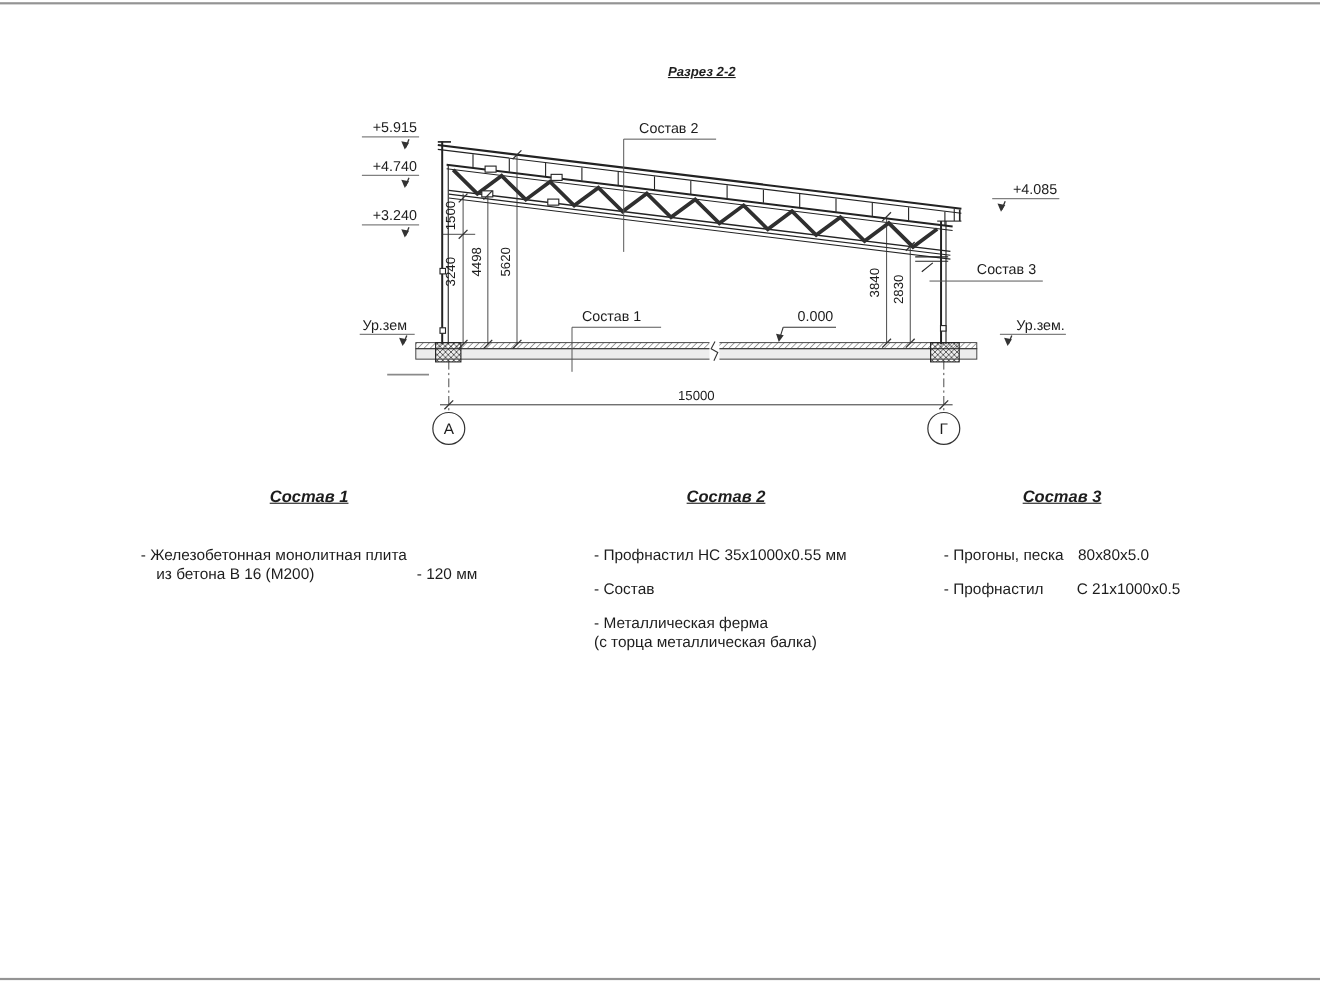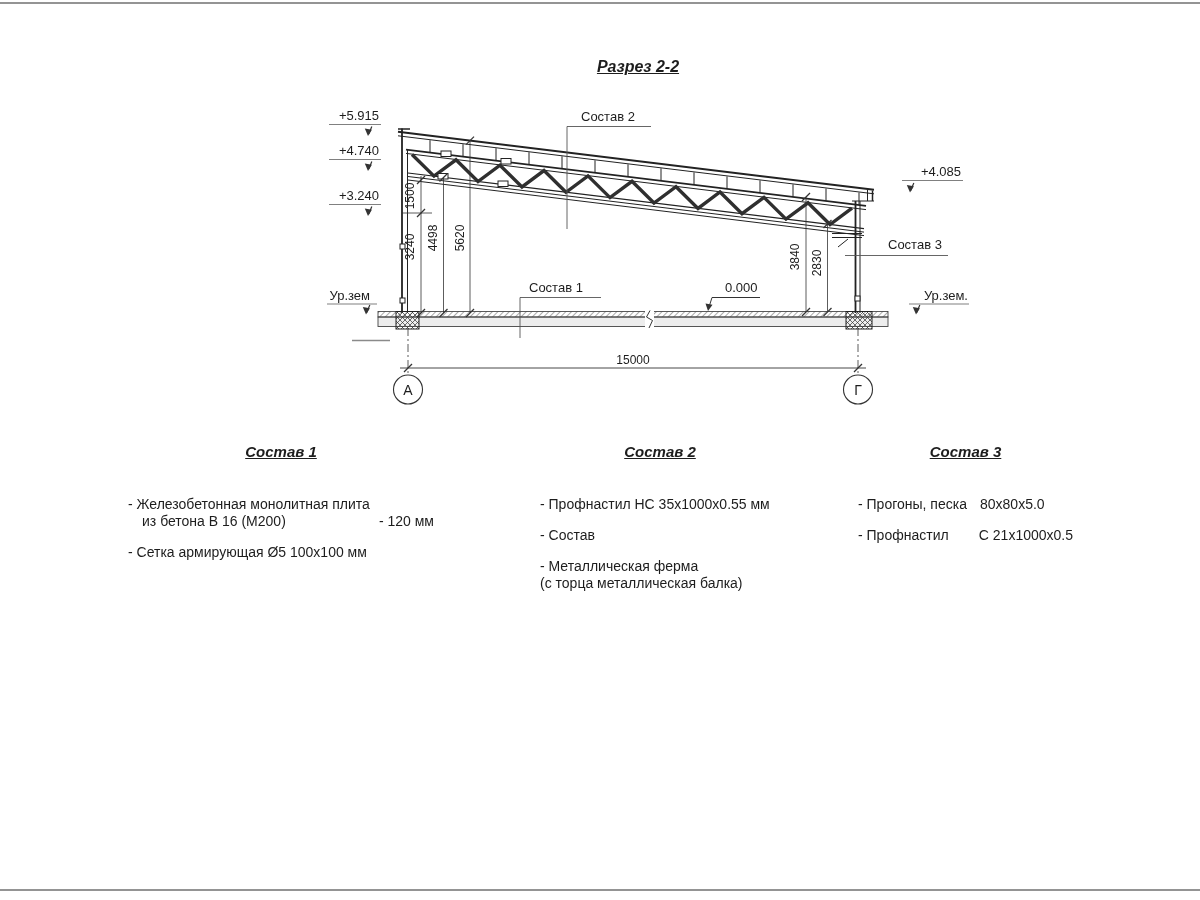--- a/index.html
+++ b/index.html
@@ -2,21 +2,21 @@
 <html><head>
 <meta charset="utf-8">
 <style>
   html,body{margin:0;padding:0;background:#ffffff;}
   .page{position:relative;width:1200px;height:900px;background:#fff;overflow:hidden;
         font-family:"Liberation Sans", sans-serif;color:#1d1d1d;}
   .edge{position:absolute;left:0;width:1200px;height:2px;background:#949494;}
   .edge.top{top:2px;}
   .edge.bottom{top:889px;}
   .title{position:absolute;top:58px;left:553px;width:170px;text-align:center;
-         font-size:16px;font-style:italic;font-weight:bold;text-decoration:underline;}
+         font-size:12px;font-style:italic;font-weight:bold;text-decoration:underline;}
   svg{position:absolute;top:0;left:0;}
   svg text{font-family:"Liberation Sans", sans-serif;fill:#1d1d1d;}
   .t13{font-size:13px;}
   .t12{font-size:12px;}
   .t14{font-size:14px;}
   .sostav{position:absolute;font-size:14px;line-height:17px;}
   .sostav .hdr{font-size:15px;font-style:italic;font-weight:bold;text-decoration:underline;
                text-align:center;margin-bottom:36px;}
   .item{display:flex;align-items:flex-end;margin-bottom:14px;}
   .item-text{white-space:pre-line;}
@@ -208,24 +208,20 @@
     </g>
   </svg>
 
   <div class="sostav s1 hang">
     <div class="hdr">Состав 1</div>
     <div class="item">
       <div class="item-text">- Железобетонная  монолитная плита
 из бетона В 16 (М200)</div>
       <div class="item-val">- 120 мм</div>
     </div>
-    <div class="item">
-      <div class="item-text">- Сетка армирующая Ø5 100x100 мм</div>
-      <div class="item-val"></div>
-    </div>
   </div>
 
   <div class="sostav s2">
     <div class="hdr">Состав 2</div>
     <div class="item">
       <div class="item-text">- Профнастил НС 35x1000x0.55 мм</div>
     </div>
     <div class="item">
       <div class="item-text">- Состав</div>
     </div>

